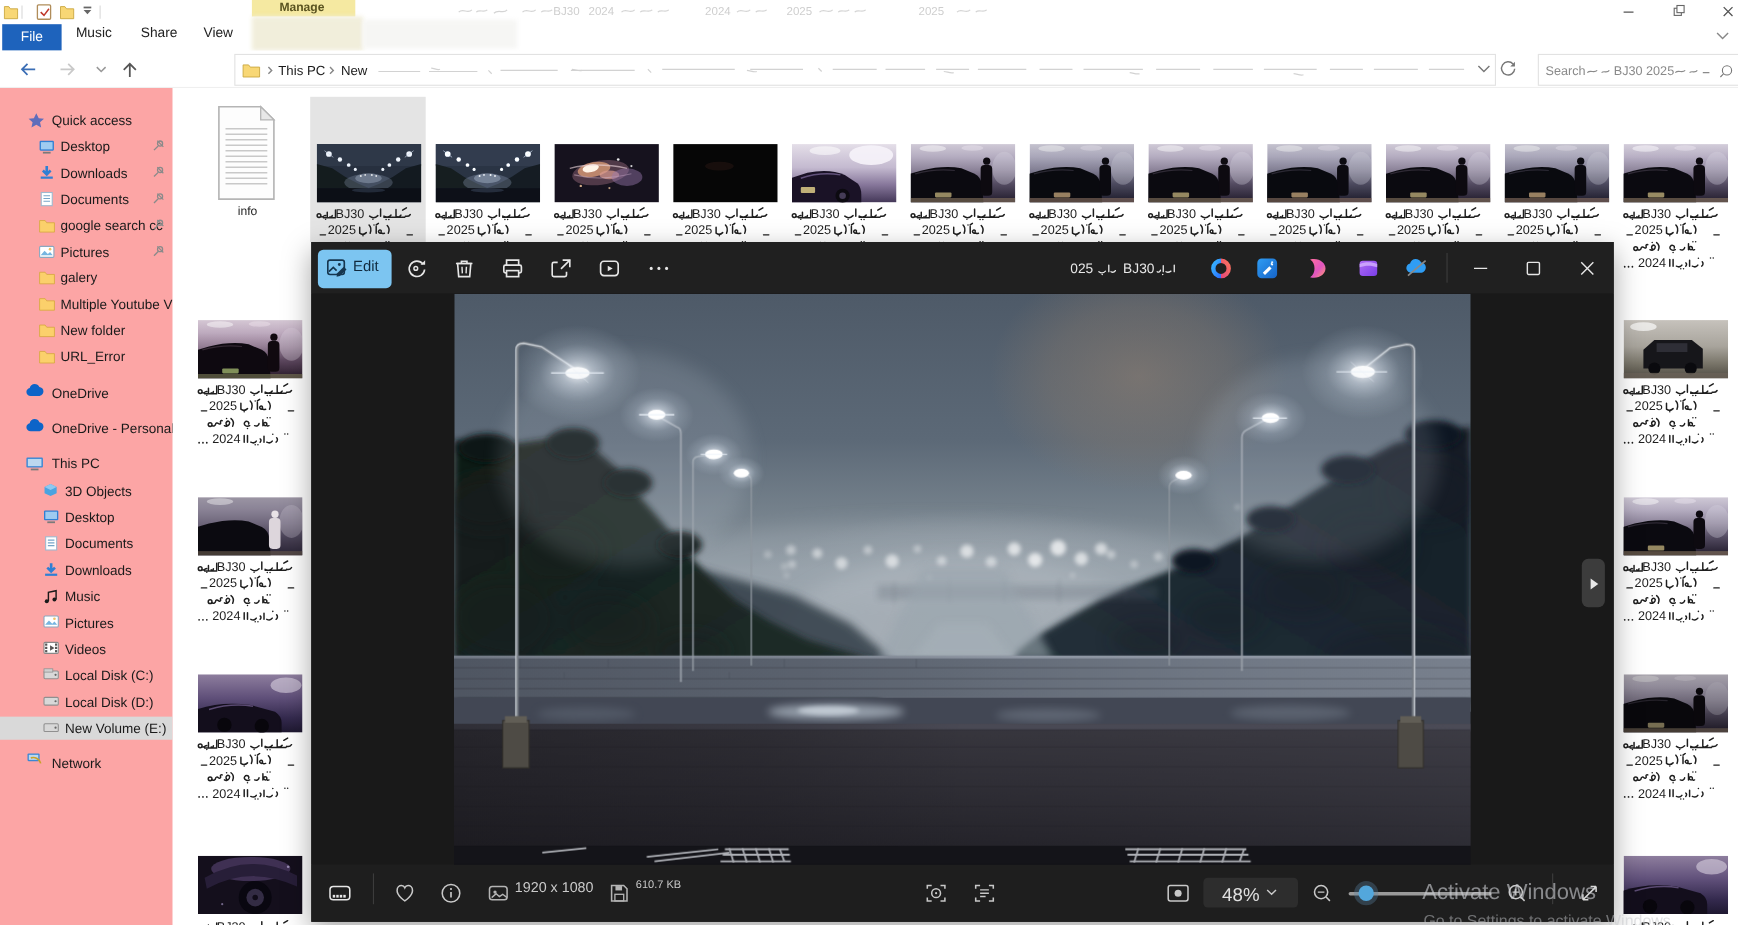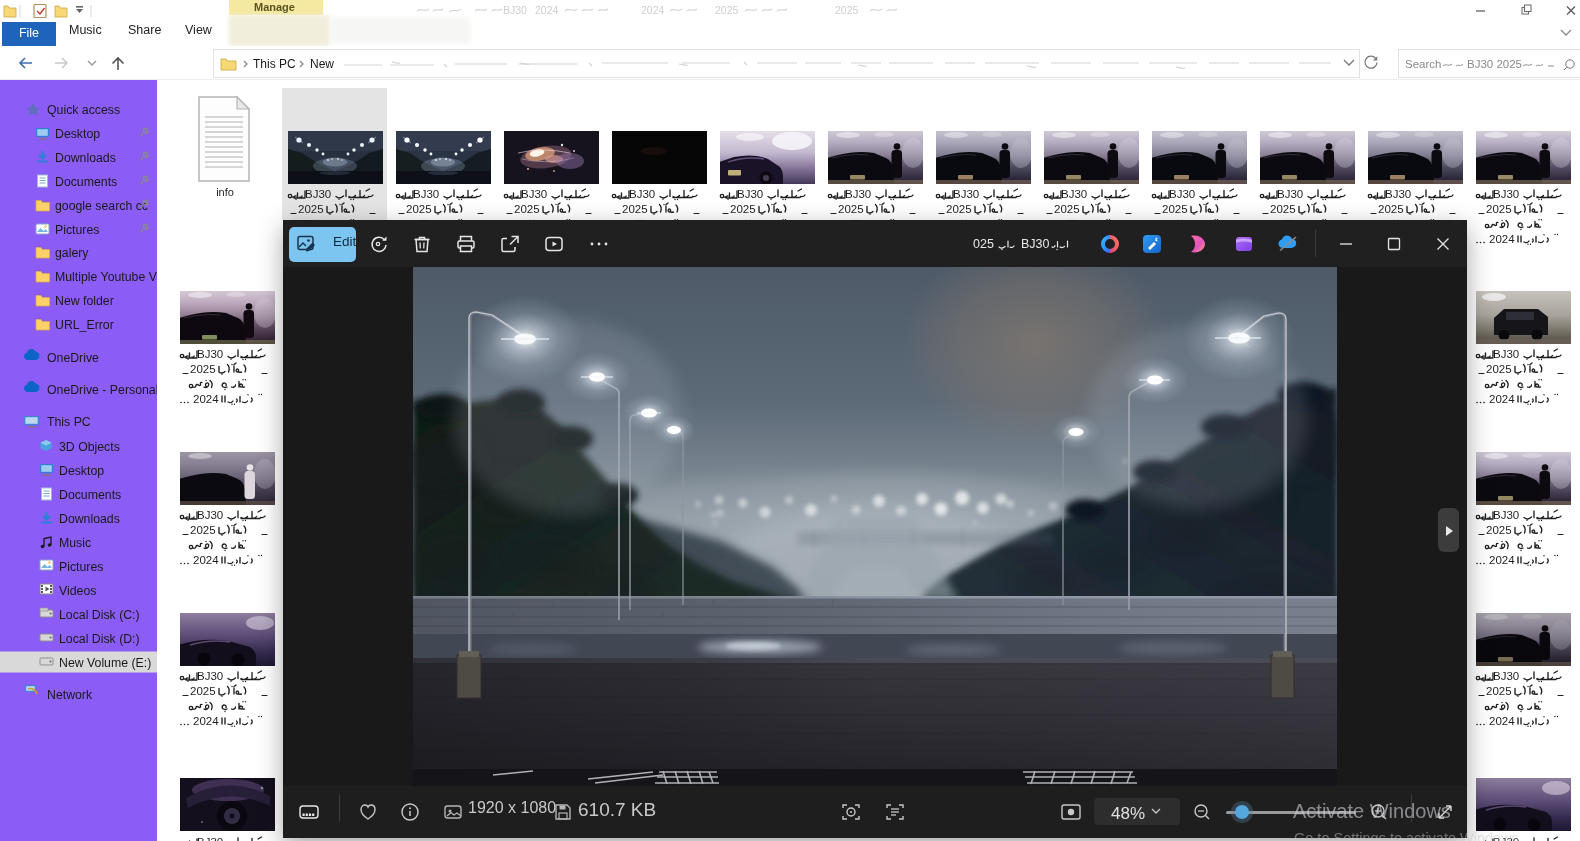--- a/index.html
+++ b/index.html
@@ -7,21 +7,21 @@
   #stage{position:relative;width:1580px;height:841px;}
   
   #titlebar{left:0;top:0;width:1580px;height:22px;background:#fff;}
   #tabsrow{left:0;top:22px;width:1420px;height:24px;background:#fff;padding-left:48px;}
   .tab{position:absolute;top:1px;font-size:12.5px;color:#222;}
   #filetab{left:2px;top:0;width:54px;height:24px;background:#1e63bc;color:#fff;text-align:center;line-height:23px;font-size:12.5px;}
   #addrrow{left:0;top:46px;width:1580px;height:34px;background:#fff;}
   #addrbox{position:absolute;left:213px;top:3px;width:1145px;height:27px;background:#fff;border:1px solid #e2e2e2;}
   #searchbox{position:absolute;left:1388px;top:3px;width:184px;height:27px;background:#fff;border:1px solid #e2e2e2;margin-left:10px;}
   
-  #sidebar{left:0;top:80px;width:157px;height:761px;background:#8b5cf6;}
+  #sidebar{left:0;top:80px;width:157px;height:761px;background:#fca5a5;}
   .th{position:absolute;width:95px;height:53px;overflow:hidden;}
   
   #pwin{left:283px;top:220px;width:1184px;height:618px;background:#1a1a1a;box-shadow:0 8px 24px rgba(0,0,0,.35);}
   #ptool{position:absolute;left:0;top:0;width:1184px;height:47px;background:#202020;}
   #pbottom{position:absolute;left:0;top:566px;width:1184px;height:52px;background:#1e1e1e;}
   svg{display:block}
 </style></head>
 <body>
 <div id="stage">
 
@@ -735,21 +735,21 @@
 
   <div class="abs" id="pwin">
     <div id="ptool">
       <div class="abs" style="left:6px;top:7px;width:67px;height:35px;background:#7cc5f1;border-radius:5px;"></div>
       <svg class="abs" style="left:14px;top:15px" width="20" height="19" viewBox="0 0 20 19">
         <rect x="1" y="1.5" width="15" height="13" rx="2" fill="none" stroke="#16364f" stroke-width="1.5"></rect>
         <circle cx="11.5" cy="5.5" r="1.3" fill="#16364f"></circle>
         <path d="M2 12l4-4 3 3" stroke="#16364f" stroke-width="1.5" fill="none"></path>
         <path d="M9.5 13.5l6-6 2.5 2.5-6 6-3 .5z" fill="#16364f"></path>
       </svg>
-      <div class="abs" style="left:38px;top:14px;font-size:13.5px;color:#10293d;margin-left:12px;">Edit</div>
+      <div class="abs" style="left:38px;top:14px;font-size:13.5px;color:#10293d;">Edit</div>
       <svg class="abs" style="left:84px;top:13px" width="22" height="22" viewBox="0 0 22 22">
         <path d="M17.5 7a7 7 0 1 0 1.5 5" stroke="#e6e6e6" stroke-width="1.5" fill="none"></path>
         <path d="M19.5 3.5v4.2h-4.2z" fill="#e6e6e6"></path>
         <circle cx="11" cy="11" r="1.7" fill="none" stroke="#e6e6e6" stroke-width="1.3"></circle>
       </svg>
       <svg class="abs" style="left:128px;top:13px" width="22" height="22" viewBox="0 0 22 22">
         <path d="M5 6.5h12l-1 12H6z" fill="none" stroke="#e6e6e6" stroke-width="1.5"></path>
         <line x1="3.5" y1="6.5" x2="18.5" y2="6.5" stroke="#e6e6e6" stroke-width="1.5"></line>
         <path d="M8.5 6.5v-2h5v2" fill="none" stroke="#e6e6e6" stroke-width="1.5"></path>
         <line x1="9" y1="9.5" x2="9.3" y2="15.5" stroke="#e6e6e6" stroke-width="1.3"></line>
@@ -1145,27 +1145,27 @@
       <svg class="abs" style="left:116px;top:15px" width="22" height="22" viewBox="0 0 22 22">
         <circle cx="11" cy="11" r="8" fill="none" stroke="#c8c8c8" stroke-width="1.4"></circle>
         <line x1="11" y1="10" x2="11" y2="15" stroke="#c8c8c8" stroke-width="1.5"></line>
         <circle cx="11" cy="7.2" r="1" fill="#c8c8c8"></circle>
       </svg>
       <svg class="abs" style="left:160px;top:16px" width="20" height="20" viewBox="0 0 20 20">
         <rect x="2" y="4" width="16" height="12" rx="2.5" fill="none" stroke="#b4b4b4" stroke-width="1.4"></rect>
         <circle cx="7" cy="9" r="1.5" fill="#b4b4b4"></circle>
           <path d="M4 14l4-3.5 3 2.5 3-2 4 3" stroke="#b4b4b4" stroke-width="1.3" fill="none"></path>
       </svg>
-      <div class="abs" style="left:185px;top:13px;font-size:16px;color:#c9c9c9;">1920 x 1080</div>
+      <div class="abs" style="left:185px;top:13px;font-size:13px;color:#c9c9c9;">1920 x 1080</div>
       <svg class="abs" style="left:270px;top:16px" width="20" height="20" viewBox="0 0 20 20">
         <path d="M3 3h11l3 3v11H3z" fill="none" stroke="#b4b4b4" stroke-width="1.4"></path>
         <rect x="6" y="11" width="8" height="6" fill="none" stroke="#b4b4b4" stroke-width="1.2"></rect>
         <rect x="6.5" y="3.5" width="6" height="4" fill="#b4b4b4"></rect>
       </svg>
-      <div class="abs" style="left:295px;top:13px;font-size:19px;color:#c9c9c9;">610.7 KB</div>
+      <div class="abs" style="left:295px;top:13px;font-size:10px;color:#c9c9c9;">610.7 KB</div>
       <svg class="abs" style="left:556px;top:15px" width="24" height="22" viewBox="0 0 24 22">
         <path d="M4 7V4h4m8 0h4v3m0 8v3h-4m-8 0H4v-3" fill="none" stroke="#c8c8c8" stroke-width="1.4"></path>
         <circle cx="12" cy="11" r="4" fill="none" stroke="#c8c8c8" stroke-width="1.4"></circle>
         <circle cx="12" cy="11" r="1" fill="#c8c8c8"></circle>
       </svg>
       <svg class="abs" style="left:600px;top:15px" width="24" height="22" viewBox="0 0 24 22">
         <path d="M4 7V4h4m8 0h4v3m0 8v3h-4m-8 0H4v-3" fill="none" stroke="#c8c8c8" stroke-width="1.4"></path>
         <line x1="8" y1="8" x2="16" y2="8" stroke="#c8c8c8" stroke-width="1.3"></line>
         <line x1="8" y1="11" x2="16" y2="11" stroke="#c8c8c8" stroke-width="1.3"></line>
         <line x1="8" y1="14" x2="13" y2="14" stroke="#c8c8c8" stroke-width="1.3"></line>

